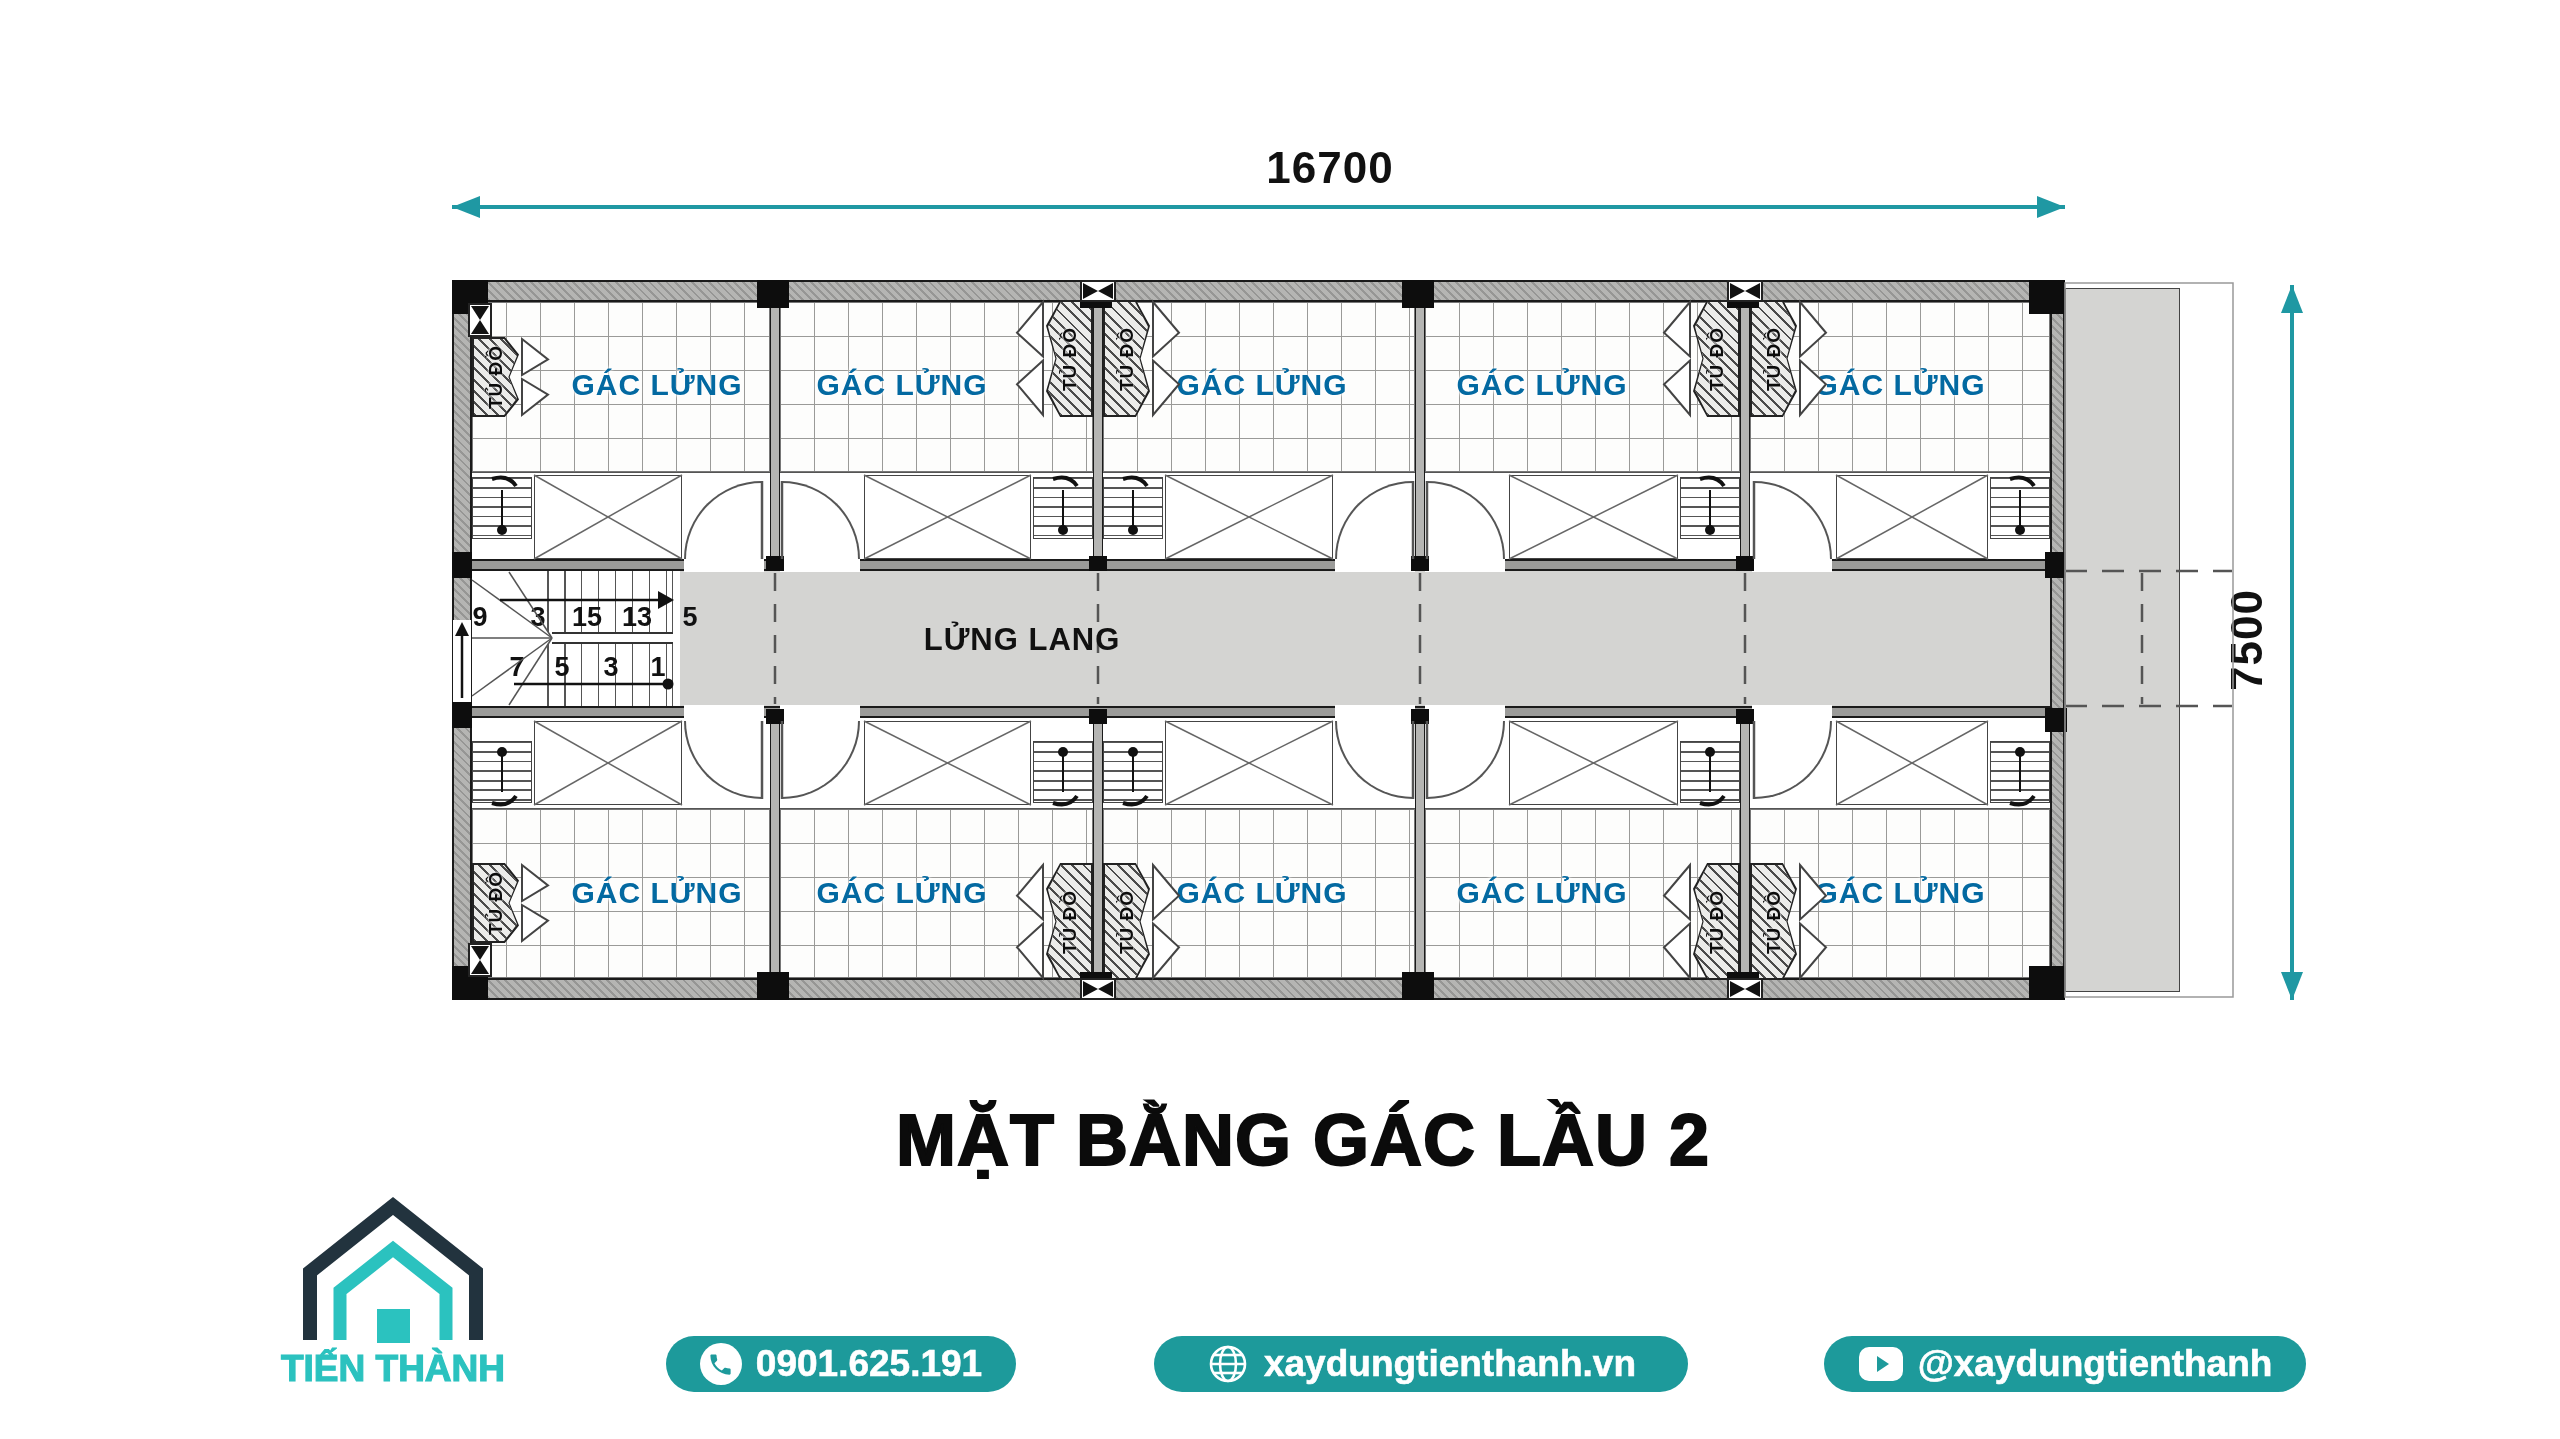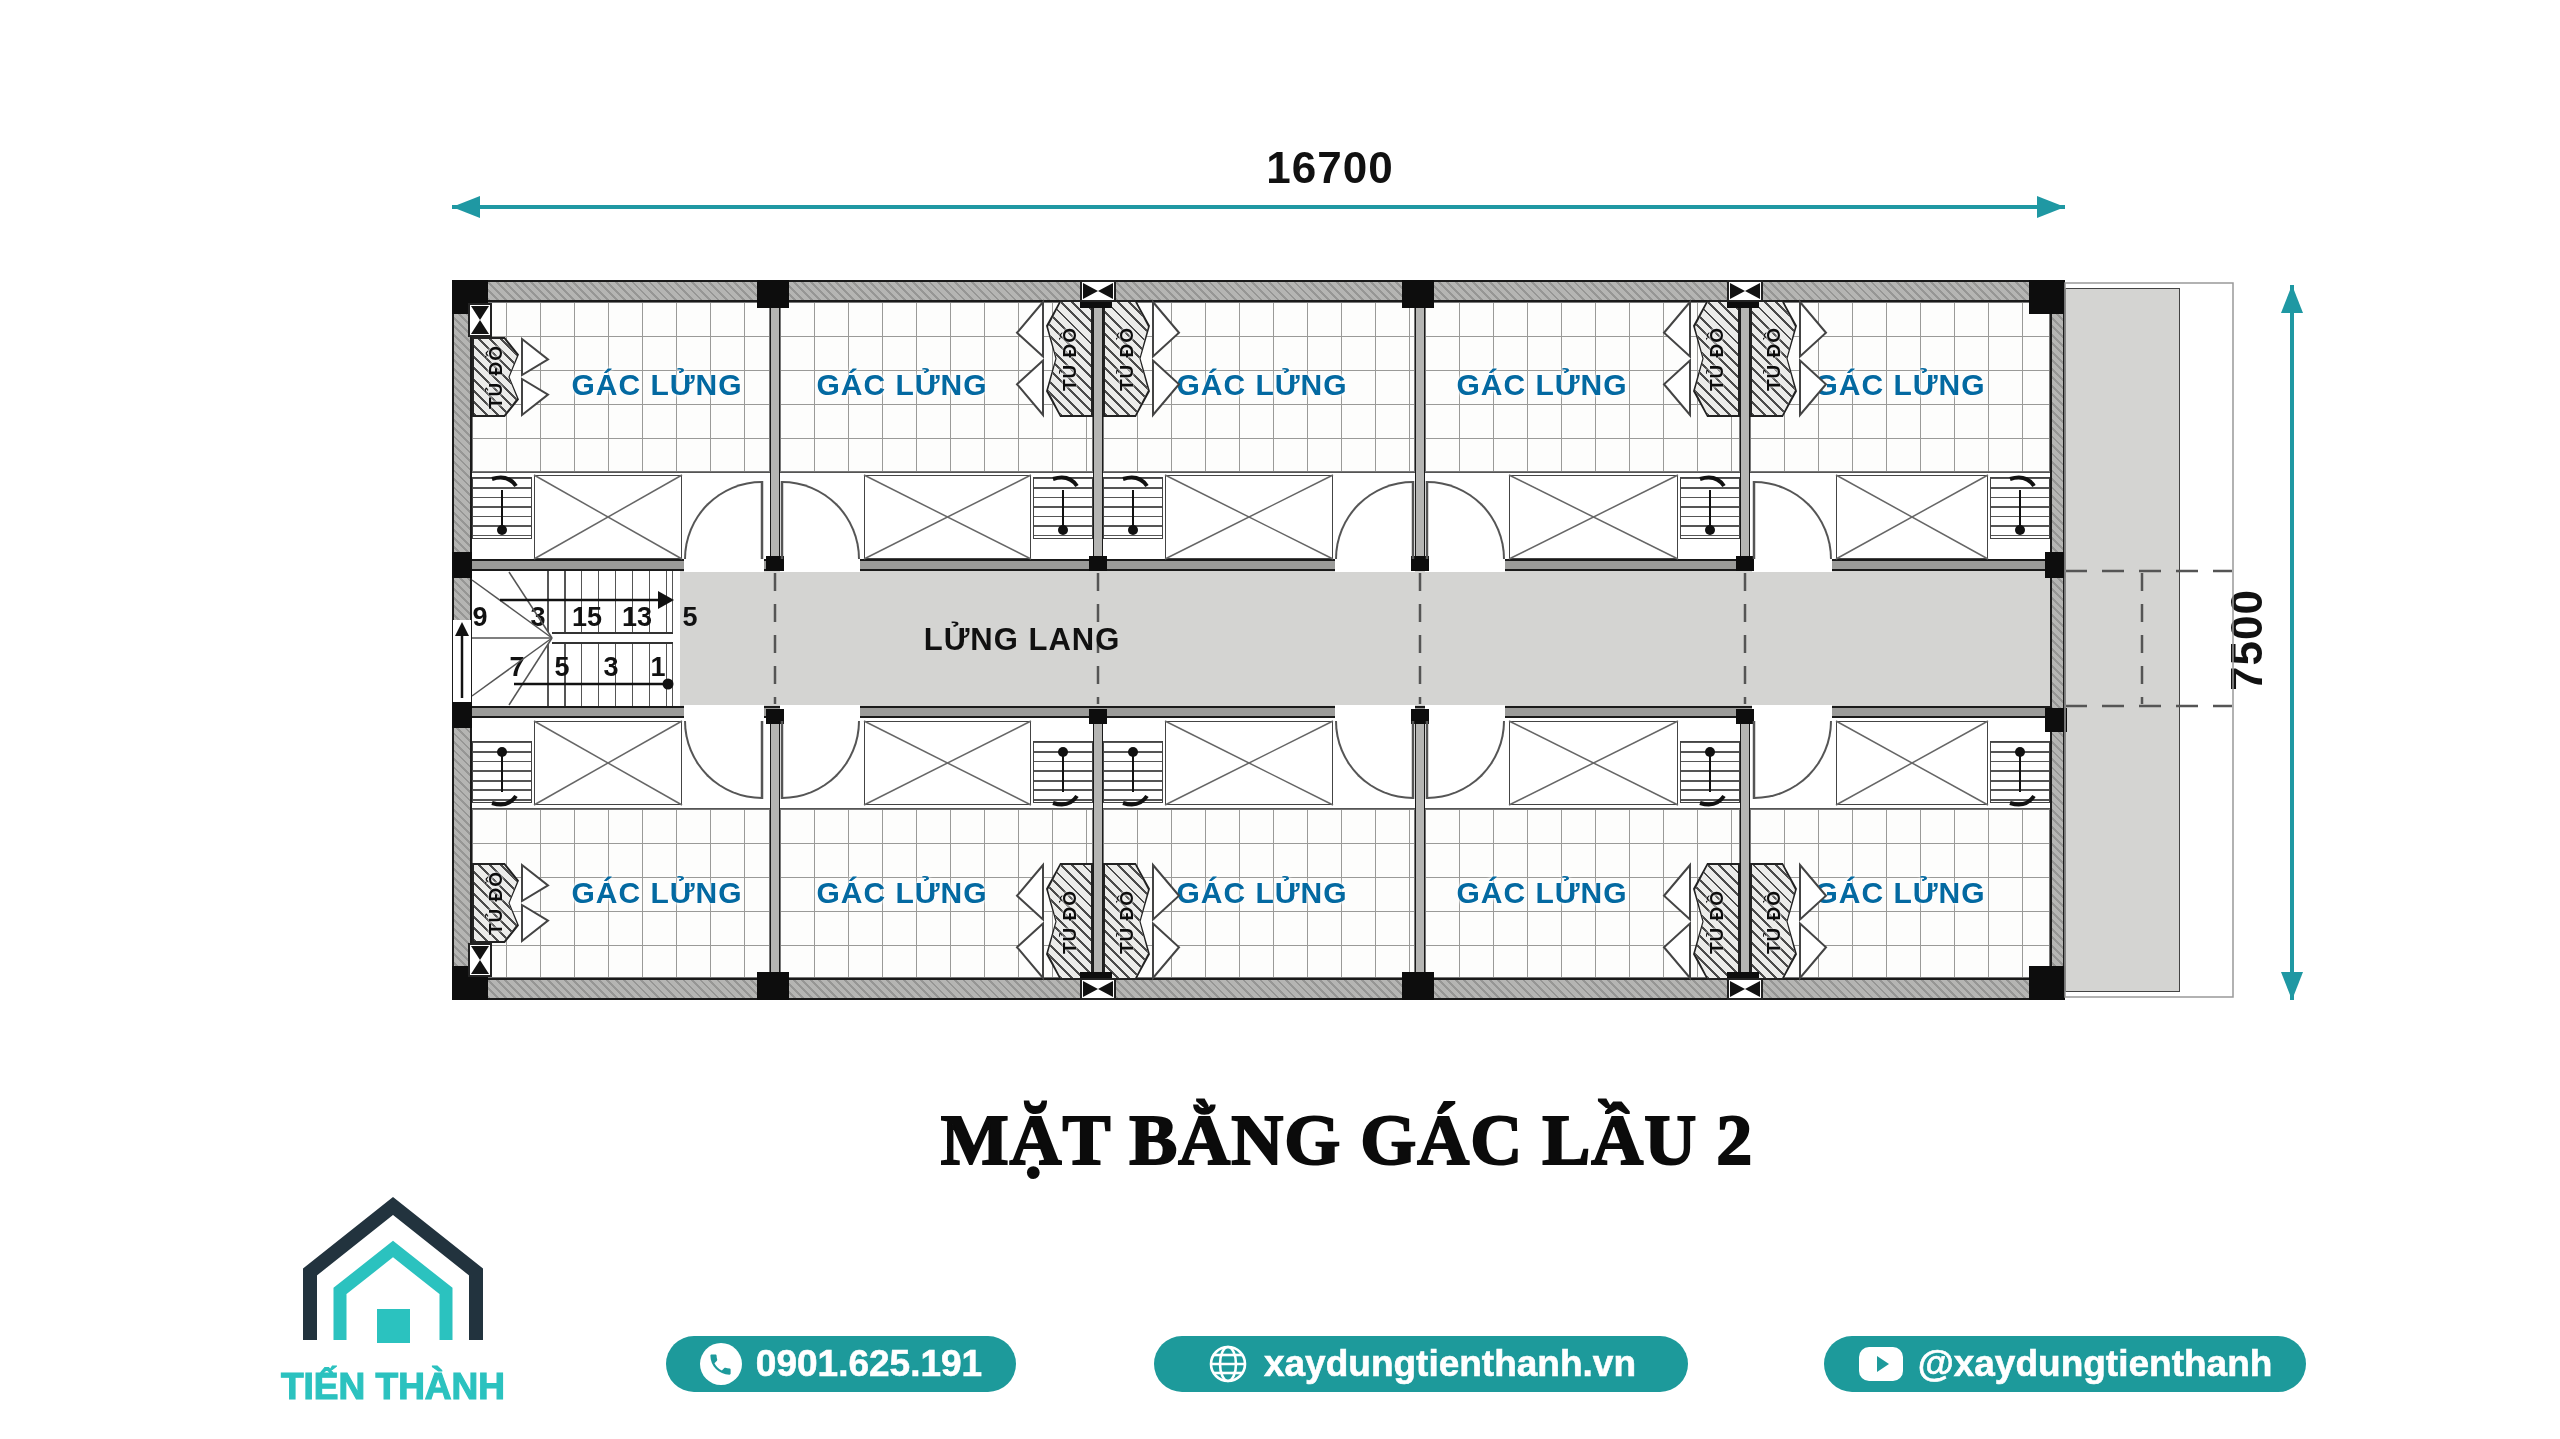--- a/index.html
+++ b/index.html
@@ -339,29 +339,29 @@
         <polygon points="631,701 631,717 646,709" fill="#111"></polygon>
         <polygon points="661,701 661,717 646,709" fill="#111"></polygon>
         <rect x="1276" y="699" width="34" height="20" fill="#fff" stroke="#222" stroke-width="2"></rect>
         <polygon points="1278,701 1278,717 1293,709" fill="#111"></polygon>
         <polygon points="1308,701 1308,717 1293,709" fill="#111"></polygon>
       </svg>
     </div>
 
   <div class="abs corrlabel" style="left:1022px;top:640px;">LỬNG LANG</div>
 
-  <div class="abs title" style="left:1347px;top:1140px;font-family:Liberation Serif, serif;">MẶT BẰNG GÁC LẦU 2</div>
+  <div class="abs title" style="left:1303px;top:1140px;">MẶT BẰNG GÁC LẦU 2</div>
 
   <div class="abs" style="left:280px;top:1190px;width:230px;height:210px;">
     <svg width="230" height="160" viewBox="0 0 230 160">
       <polyline points="30,150 30,82 113,16 196,82 196,150" fill="none" stroke="#22333e" stroke-width="14"></polyline>
       <polyline points="60,150 60,101 113,59 166,101 166,150" fill="none" stroke="#2bc2bf" stroke-width="13"></polyline>
       <rect x="97" y="119" width="33" height="34" fill="#2bc2bf"></rect>
     </svg>
-    <div class="brandname" style="position:absolute;left:113px;top:176px;">TIẾN THÀNH</div>
+    <div class="brandname" style="position:absolute;left:113px;top:158px;">TIẾN THÀNH</div>
   </div>
 
   <div class="pill" style="left:666px;top:1336px;width:350px;">
     <span style="display:inline-flex;width:42px;height:42px;border-radius:50%;background:#fff;align-items:center;justify-content:center;">
       <svg width="27" height="27" viewBox="0 0 24 24">
           <path fill="#1d9a9b" d="M6.62 10.79c1.44 2.83 3.76 5.14 6.59 6.59l2.2-2.2c.27-.27.67-.36 1.02-.24 1.12.37 2.33.57 3.57.57.55 0 1 .45 1 1V20c0 .55-.45 1-1 1-9.39 0-17-7.61-17-17 0-.55.45-1 1-1h3.5c.55 0 1 .45 1 1 0 1.25.2 2.45.57 3.57.11.35.03.74-.25 1.02l-2.2 2.2z"></path>
         </svg>
     </span>
     <span class="txt">0901.625.191</span>
   </div>

